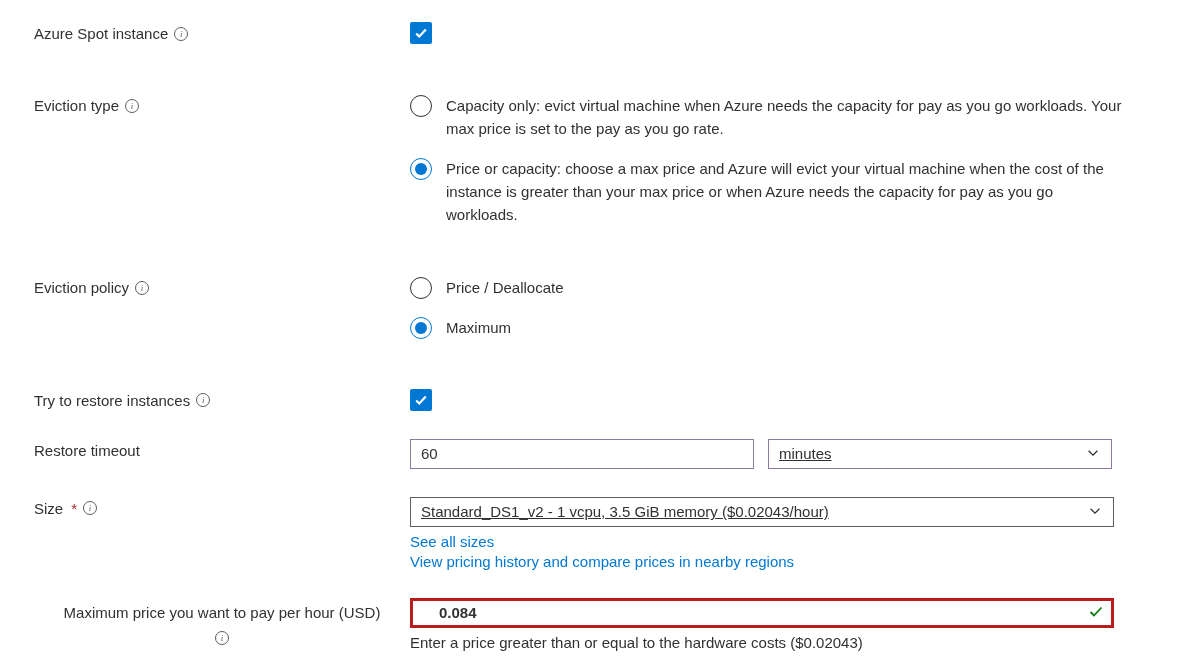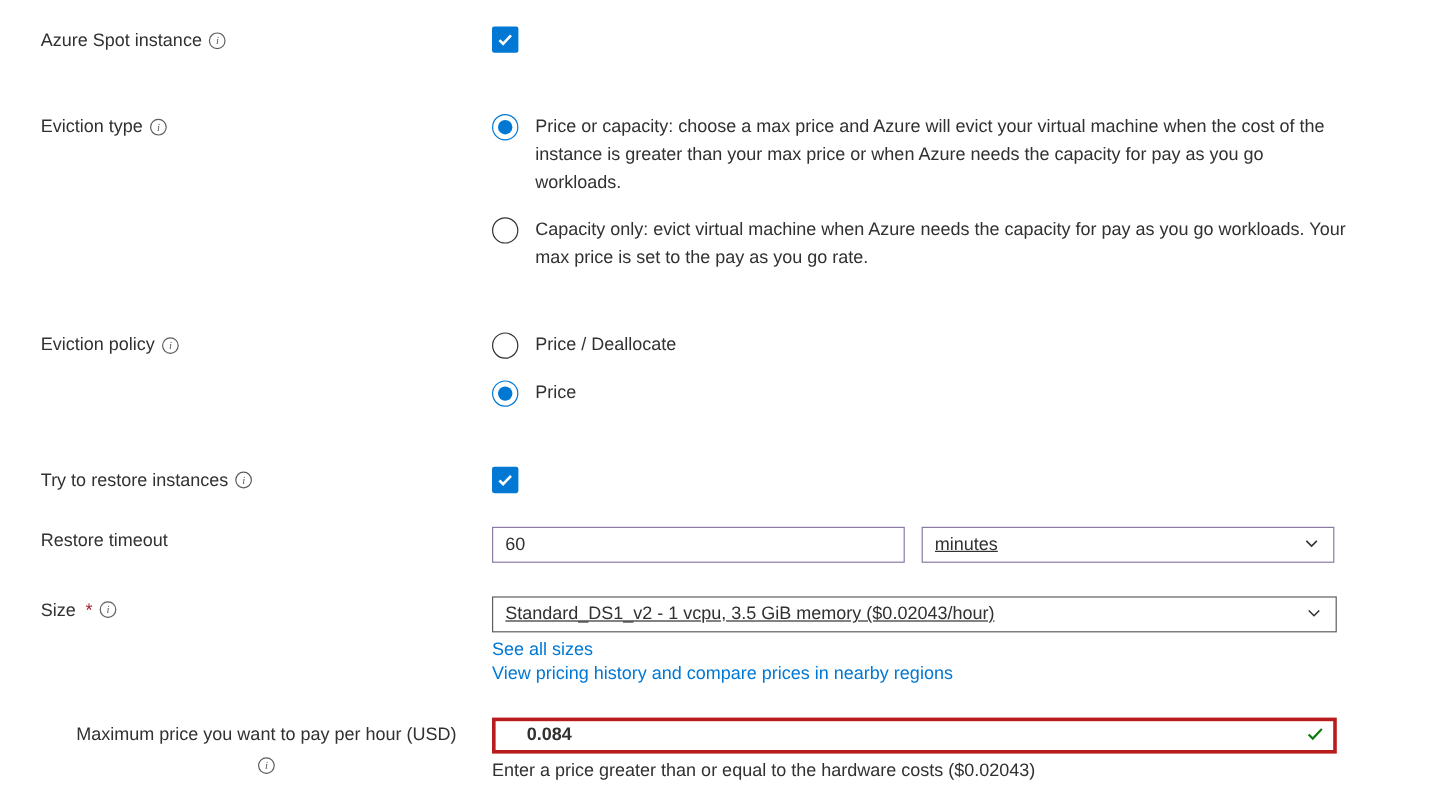--- a/index.html
+++ b/index.html
@@ -216,47 +216,47 @@
 <div class="section-gap"></div>
 
 <div class="form-row">
   <div class="label-col">
     <span>Eviction type</span>
     <span class="info-icon">i</span>
   </div>
   <div class="control-col">
     <div class="radio-group">
       <div class="radio-option">
+        <div class="radio-circle"></div>
+        <div class="radio-label">Capacity only: evict virtual machine when Azure needs the capacity for pay as you go workloads. Your max price is set to the pay as you go rate.</div>
+      </div>
+      <div class="radio-option">
         <div class="radio-circle checked"></div>
         <div class="radio-label">Price or capacity: choose a max price and Azure will evict your virtual machine when the cost of the instance is greater than your max price or when Azure needs the capacity for pay as you go workloads.</div>
-      </div>
-      <div class="radio-option">
-        <div class="radio-circle"></div>
-        <div class="radio-label">Capacity only: evict virtual machine when Azure needs the capacity for pay as you go workloads. Your max price is set to the pay as you go rate.</div>
       </div>
     </div>
   </div>
 </div>
 
 <div class="section-gap"></div>
 
 <div class="form-row">
   <div class="label-col">
     <span>Eviction policy</span>
     <span class="info-icon">i</span>
   </div>
   <div class="control-col">
     <div class="radio-group">
       <div class="radio-option">
         <div class="radio-circle"></div>
         <div class="radio-label">Price / Deallocate</div>
       </div>
       <div class="radio-option">
         <div class="radio-circle checked"></div>
-        <div class="radio-label">Price</div>
+        <div class="radio-label">Maximum</div>
       </div>
     </div>
   </div>
 </div>
 
 <div class="section-gap"></div>
 
 <div class="form-row">
   <div class="label-col">
     <span>Try to restore instances</span>

